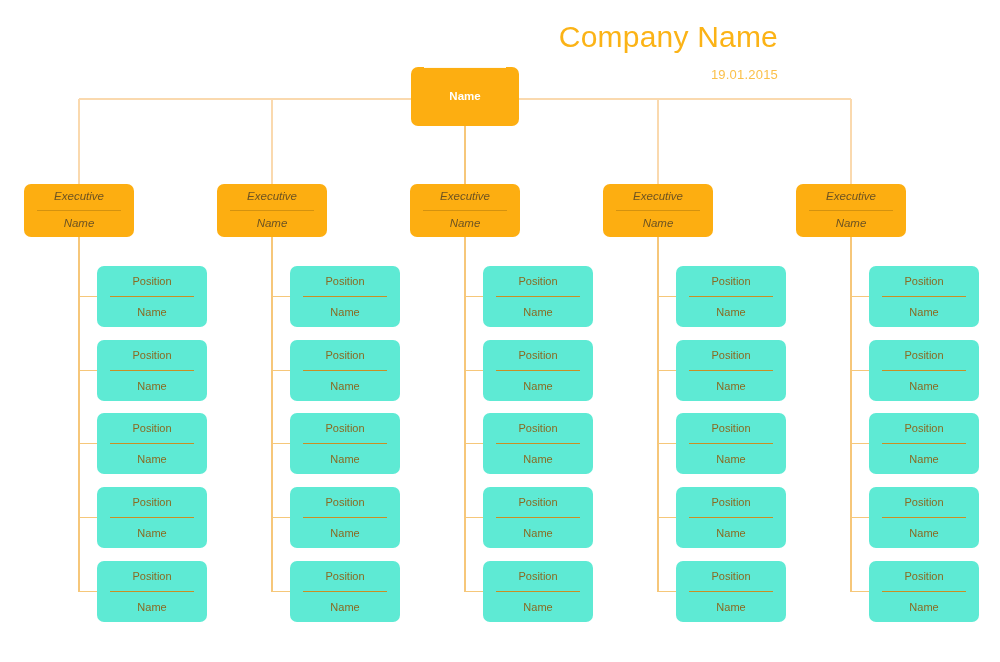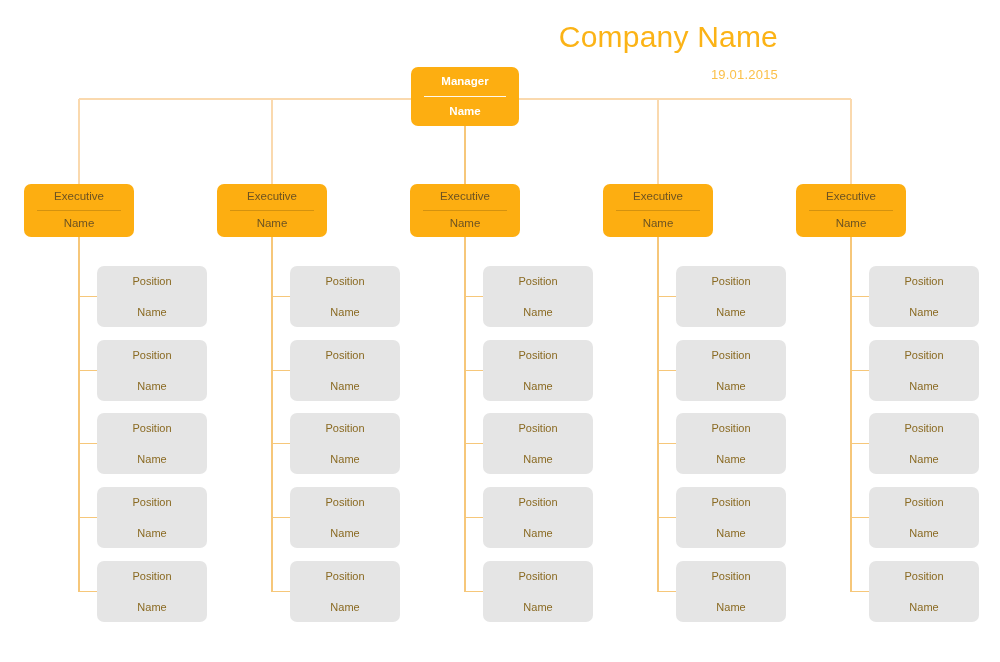--- a/index.html
+++ b/index.html
@@ -100,37 +100,37 @@
     background: #FFFFFF;
     opacity: 0.92;
   }
 
   
   .node-exec {
     background: #FDAE11;
     width: 110px;
     height: 53px;
     z-index: 3;
+    font-style: italic;
   }
   .node-exec .row {
     color: #6D5322;
     font-size: 11.5px;
     font-weight: 400;
   }
   .node-exec .divider {
     background: #D4920F;
   }
 
   
   .node-pos {
-    background: #e5e5e5;
+    background: #5eead4;
     width: 110px;
     height: 61px;
     z-index: 3;
-    align-items: center;
   }
   .node-pos .row {
     color: #8A6A22;
     font-size: 11px;
     font-weight: 400;
   }
   .node-pos .divider {
     background: #C98F24;
   }
 </style>
@@ -180,21 +180,20 @@
         <line x1="851" y1="296.5" x2="869" y2="296.5"></line>
         <line x1="851" y1="370.5" x2="869" y2="370.5"></line>
         <line x1="851" y1="443.5" x2="869" y2="443.5"></line>
         <line x1="851" y1="517.5" x2="869" y2="517.5"></line>
         <line x1="851" y1="591.5" x2="869" y2="591.5"></line>
       </g>
   </svg>
 
   <div id="nodes-layer">
       <div class="node node-manager" style="left: 411px; top: 67px;">
-        <div class="row">Manager</div>
         <div class="divider"></div>
         <div class="row">Name</div>
       </div>
       <div class="node node-exec" style="left: 24px; top: 184px;">
         <div class="row">Executive</div>
         <div class="divider"></div>
         <div class="row">Name</div>
       </div>
       <div class="node node-pos" style="left: 97px; top: 266px;">
         <div class="row">Position</div>

